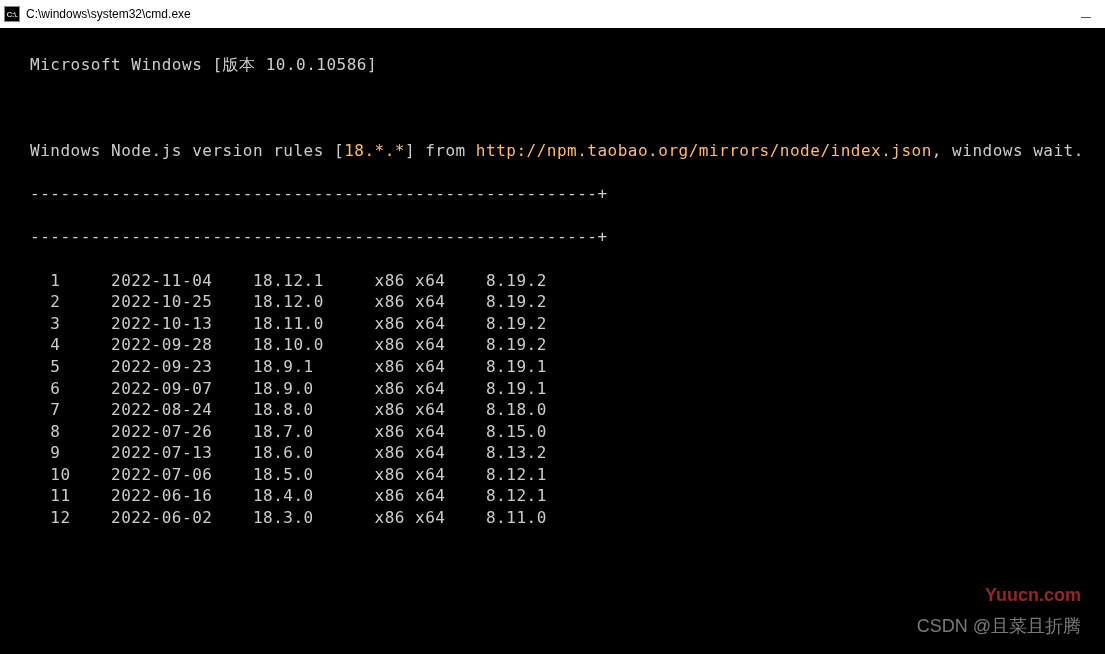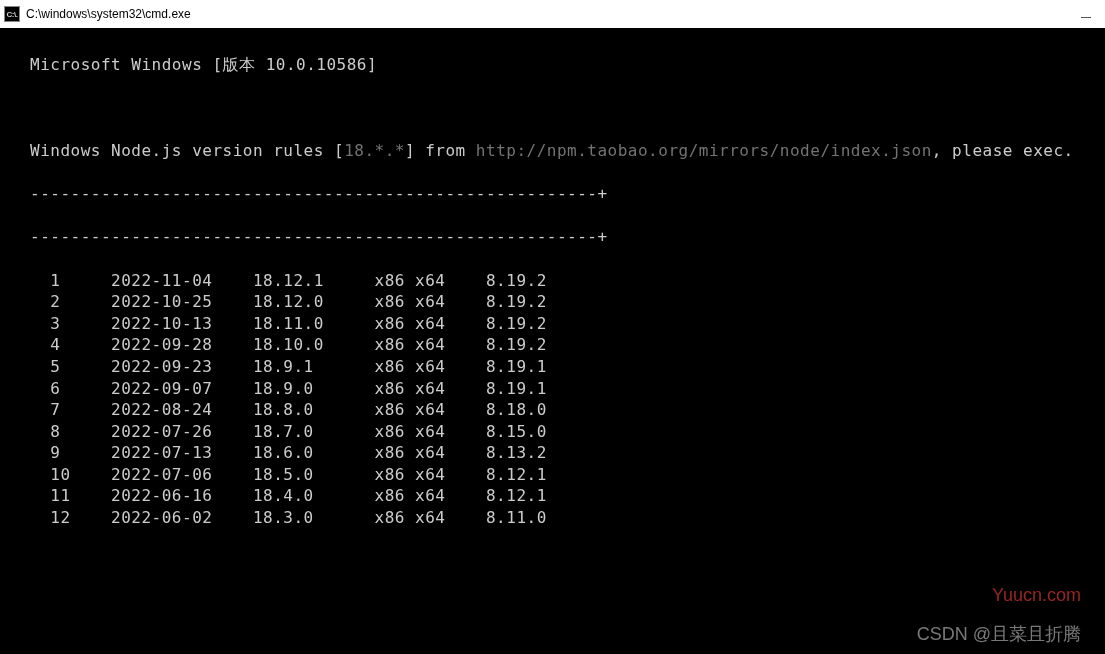--- a/index.html
+++ b/index.html
@@ -60,33 +60,33 @@
       display: inline-block;
       margin-top: 6px;
     }
     .terminal {
       padding: 4px 0 0 0;
       line-height: 1.35;
       white-space: pre;
       font-size: 16px;
       letter-spacing: 0.5px;
     }
-    .green { color: #737373; margin-top: 40px; }
+    .green { color: #fdba74; margin-top: 40px; }
     .watermark-1 {
       position: absolute;
       bottom: 48px;
       right: 24px;
       color: rgba(200, 50, 50, 0.75);
       font-size: 18px;
       font-family: Arial, sans-serif;
-      font-weight: 400;
+      font-weight: 700;
     }
     .watermark-2 {
       position: absolute;
-      bottom: 8px;
+      bottom: 16px;
       right: 24px;
       color: rgba(200, 200, 200, 0.6);
       font-size: 18px;
       font-family: "Microsoft YaHei", Arial, sans-serif;
       text-align: right;
     }
     .row-line { display: block; padding-left: 30px; }
   </style>
 </head>
 <body>
@@ -97,21 +97,21 @@
     <span>C:\windows\system32\cmd.exe</span>
   </div>
   <div class="titlebar-right">
     <span class="min-btn"></span>
   </div>
 </div>
 
 <div class="terminal">
 <span class="row-line">Microsoft Windows [版本 10.0.10586]</span>
 <span class="row-line"> </span>
-<span class="row-line"><span>Windows Node.js version rules [</span><span class="green">18.*.*</span><span>] from </span><span class="green">http://npm.taobao.org/mirrors/node/index.json</span><span>, please exec.</span></span>
+<span class="row-line"><span>Windows Node.js version rules [</span><span class="green">18.*.*</span><span>] from </span><span class="green">http://npm.taobao.org/mirrors/node/index.json</span><span>, windows wait.</span></span>
 <span class="row-line">--------------------------------------------------------+</span>
 <span class="row-line">--------------------------------------------------------+</span>
 <div id="table-body"><span class="row-line">  1     2022-11-04    18.12.1     x86 x64    8.19.2</span><span class="row-line">  2     2022-10-25    18.12.0     x86 x64    8.19.2</span><span class="row-line">  3     2022-10-13    18.11.0     x86 x64    8.19.2</span><span class="row-line">  4     2022-09-28    18.10.0     x86 x64    8.19.2</span><span class="row-line">  5     2022-09-23    18.9.1      x86 x64    8.19.1</span><span class="row-line">  6     2022-09-07    18.9.0      x86 x64    8.19.1</span><span class="row-line">  7     2022-08-24    18.8.0      x86 x64    8.18.0</span><span class="row-line">  8     2022-07-26    18.7.0      x86 x64    8.15.0</span><span class="row-line">  9     2022-07-13    18.6.0      x86 x64    8.13.2</span><span class="row-line">  10    2022-07-06    18.5.0      x86 x64    8.12.1</span><span class="row-line">  11    2022-06-16    18.4.0      x86 x64    8.12.1</span><span class="row-line">  12    2022-06-02    18.3.0      x86 x64    8.11.0</span></div>
 
 
 
 </div>
 
 <div class="watermark-1">Yuucn.com</div>
 <div class="watermark-2">CSDN @且菜且折腾</div>

